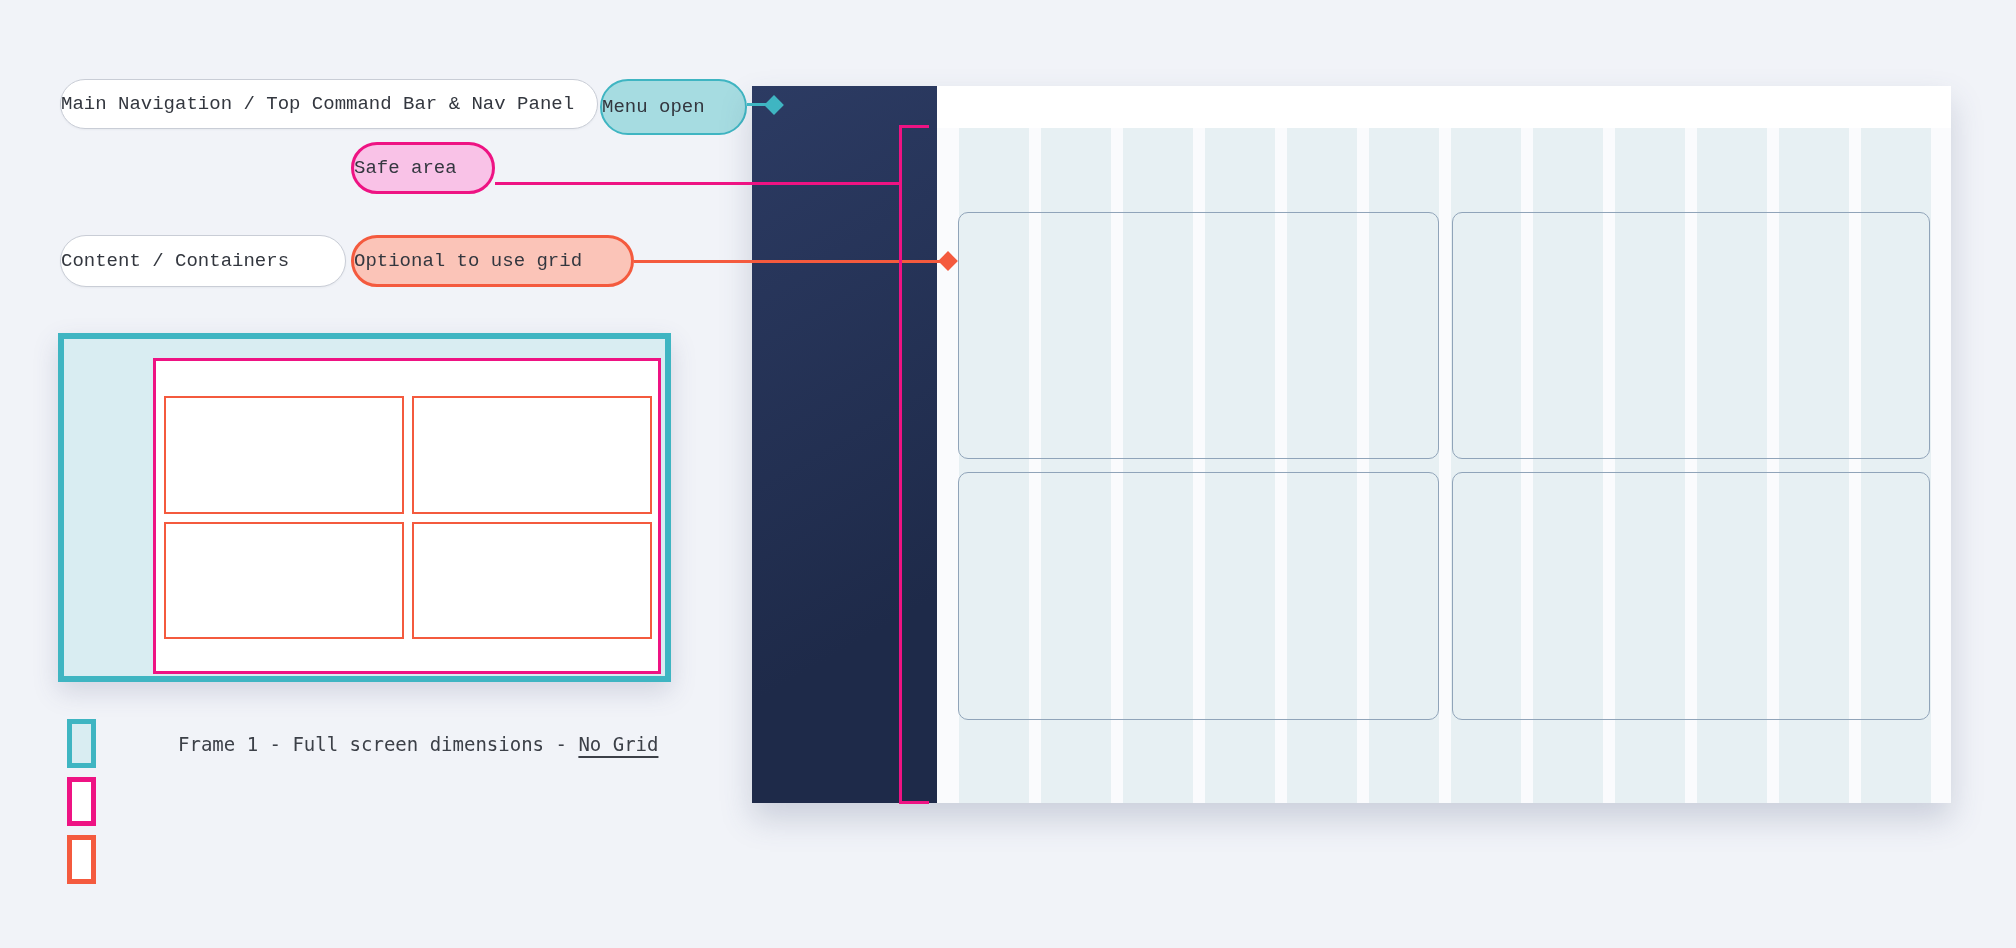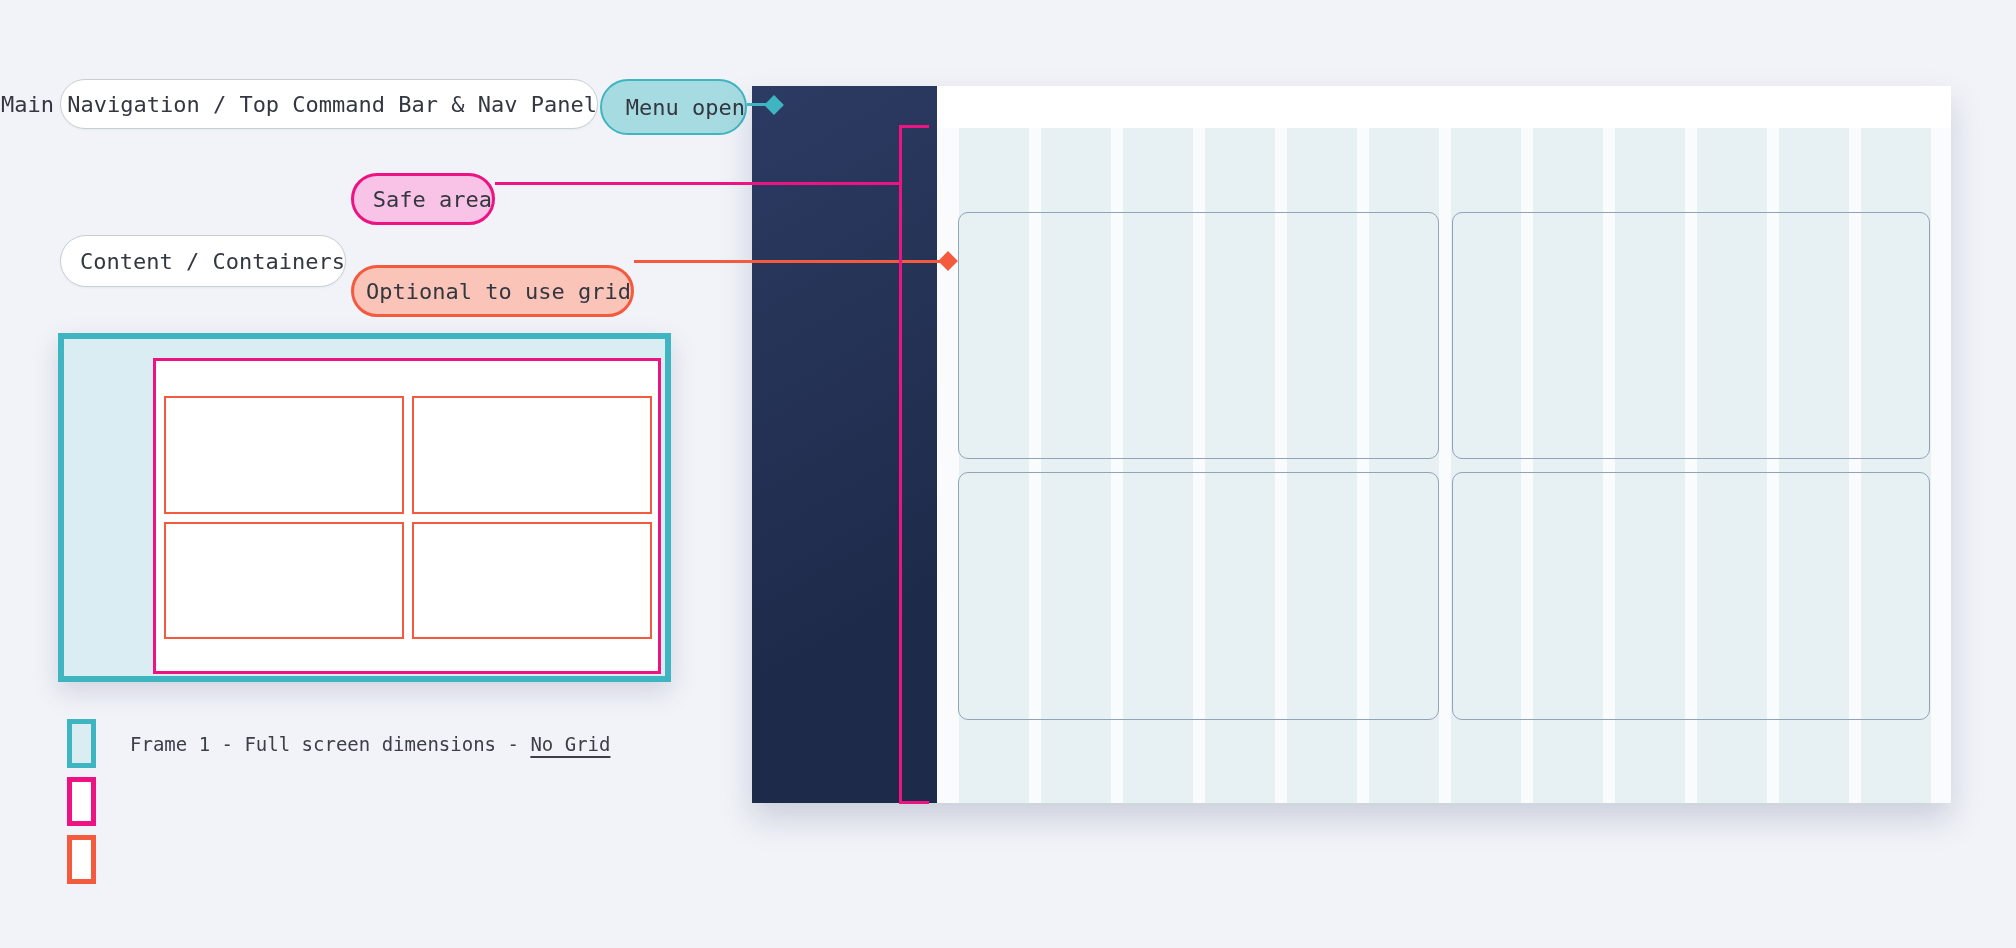--- a/index.html
+++ b/index.html
@@ -6,38 +6,38 @@
   body{
     width:2016px;height:948px;overflow:hidden;
     background:var(--pageBg,#f1f3f8);
     font-family:"DejaVu Sans Mono","Liberation Mono",monospace;
   }
   .stage{position:relative;width:2016px;height:948px;}
 
   
   .pill,.badge{
     position:absolute;box-sizing:border-box;
-    display:flex;align-items:center;justify-content:flex-end;
-    border-radius:28px;font-size:22px;color:var(--textDark,#33373f);
-    white-space:nowrap;letter-spacing:0;
+    display:flex;align-items:center;justify-content:flex-start;
+    border-radius:28px;font-size:19px;color:var(--textDark,#33373f);
+    white-space:nowrap;letter-spacing:0;font-family:Liberation Mono, monospace;
   }
   .pill{
     background:#ffffff;border:1.5px solid var(--pillBorder,#c9cdd6);
     box-shadow:0 1px 2px rgba(40,50,80,.05);
   }
   .badge{border-style:solid;}
   .pill-1{left:60px;top:79px;width:538px;height:50px;}
   .badge-1{left:600px;top:79px;width:147px;height:56px;
     background:var(--tealBadgeBg,#a6dce1);border:2.5px solid var(--teal,#3fb5c2);}
   .pill-2{left:60px;top:157px;width:286px;height:52px;}
-  .badge-2{left:351px;top:173px;width:144px;height:52px;
+  .badge-2{left:351px;top:142px;width:144px;height:52px;
     background:var(--pinkBadgeBg,#f9c2e7);border:3px solid var(--pink,#ee1383);}
   .pill-3{left:60px;top:235px;width:286px;height:52px;}
   .badge-3{left:351px;top:235px;width:283px;height:52px;
-    background:var(--salmonBadgeBg,#fbc4b8);border:3px solid var(--salmon,#f45a3e);margin-top:30px;}
+    background:var(--salmonBadgeBg,#fbc4b8);border:3px solid var(--salmon,#f45a3e);}
 
   
   .cline{position:absolute;height:3px;z-index:6;}
   .line-teal{left:747px;top:103px;width:23px;background:var(--teal,#3fb5c2);}
   .line-pink{left:495px;top:182px;width:406px;background:var(--pink,#ee1383);}
   .line-orange{left:634px;top:260px;width:308px;background:var(--salmon,#f45a3e);}
   .diamond{position:absolute;width:14px;height:14px;transform:rotate(45deg);z-index:6;}
   .diamond-teal{left:767px;top:98px;background:var(--teal,#3fb5c2);}
   .diamond-orange{left:941px;top:254px;background:var(--salmon,#f45a3e);}
 
@@ -52,21 +52,21 @@
     position:absolute;left:89px;top:19px;width:508px;height:316px;
     box-sizing:border-box;border:3px solid var(--pink,#ee1383);background:#ffffff;
   }
   .mini-grid{
     position:absolute;left:100px;top:57px;width:488px;height:243px;
     display:grid;grid-template-columns:1fr 1fr;grid-template-rows:1fr 1fr;gap:8px;
   }
   .mini-box{box-sizing:border-box;border:2px solid var(--salmon,#f45a3e);background:#ffffff;}
 
   
-  .legend-row{position:absolute;left:67px;height:49px;display:flex;align-items:center;}
+  .legend-row{position:absolute;left:67px;height:49px;display:flex;align-items:center;gap:48px;}
   .legend-row-1{top:719px;} .legend-row-2{top:777px;} .legend-row-3{top:835px;}
   .swatch{box-sizing:border-box;width:29px;height:49px;border-width:5px;border-style:solid;flex:none;}
   .swatch-teal{border-color:var(--teal,#3eb3c3);background:var(--tealFrameFill,#d9edf2);}
   .swatch-pink{border-color:var(--pink,#ee1383);background:#ffffff;}
   .swatch-salmon{border-color:var(--salmon,#f45a3e);background:#ffffff;}
   .legend-label{margin-left:34px;font-size:19px;color:var(--legendText,#3c4048);white-space:nowrap;}
   .legend-link{text-decoration:underline;text-underline-offset:5px;text-decoration-thickness:1.5px;cursor:pointer;}
 
   
   .mockup{

